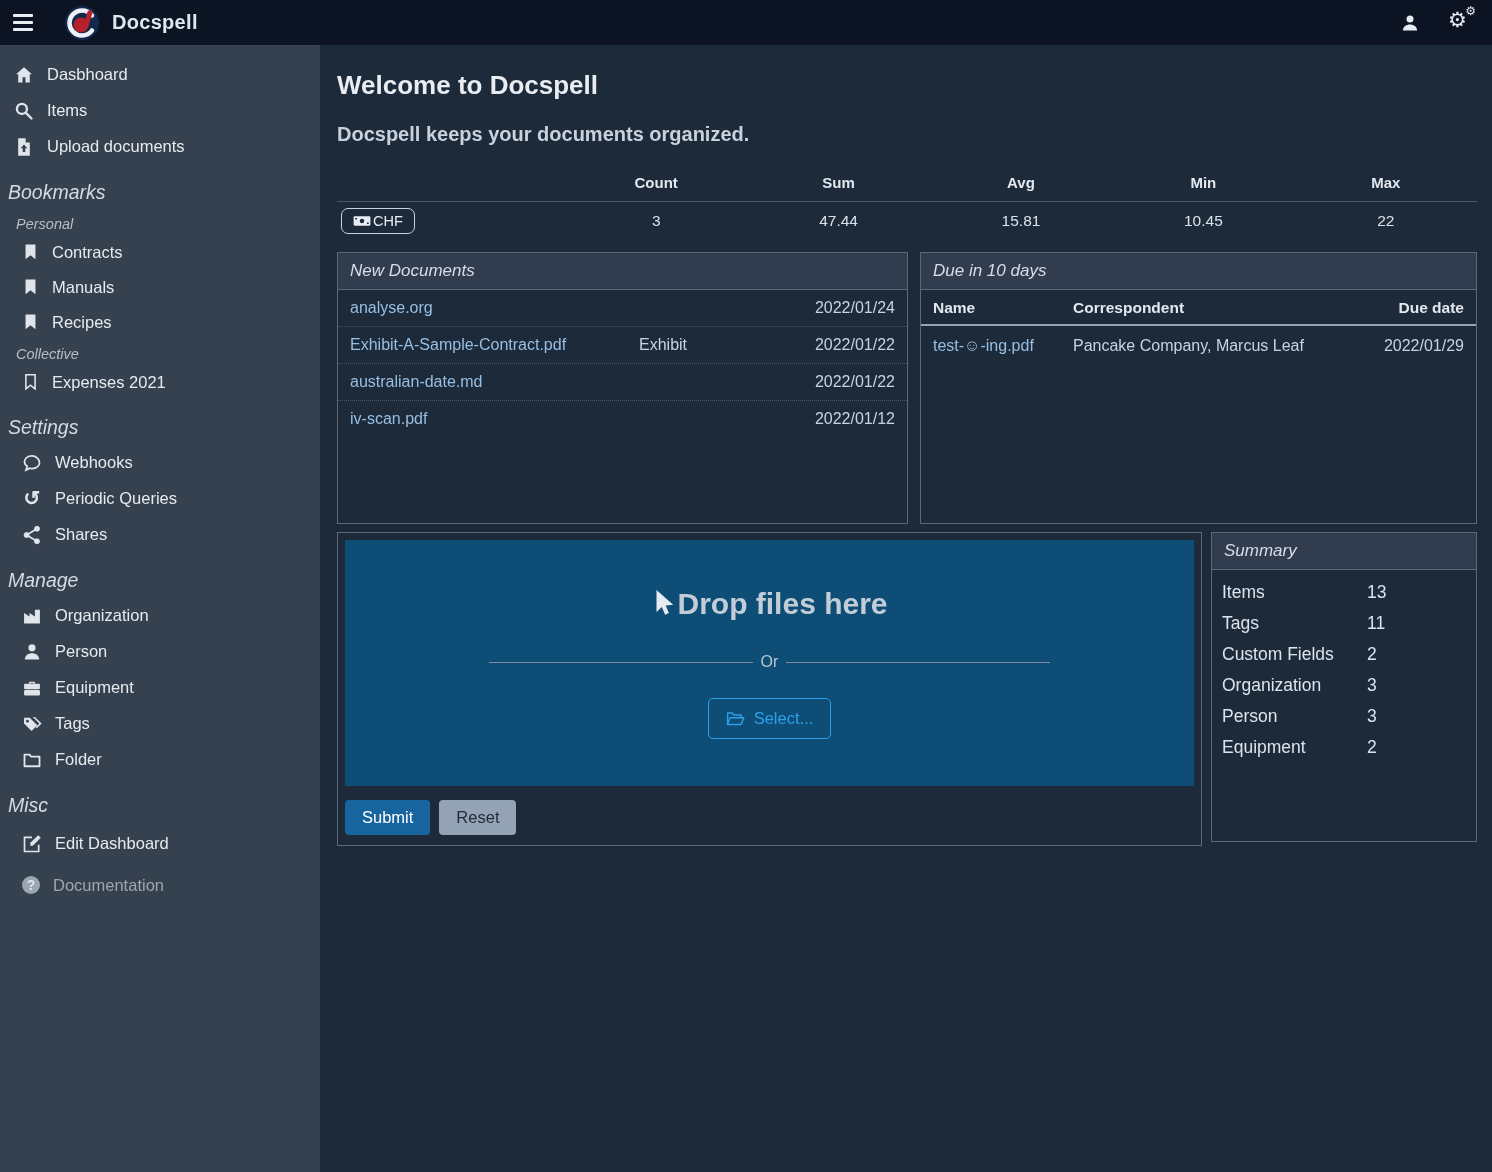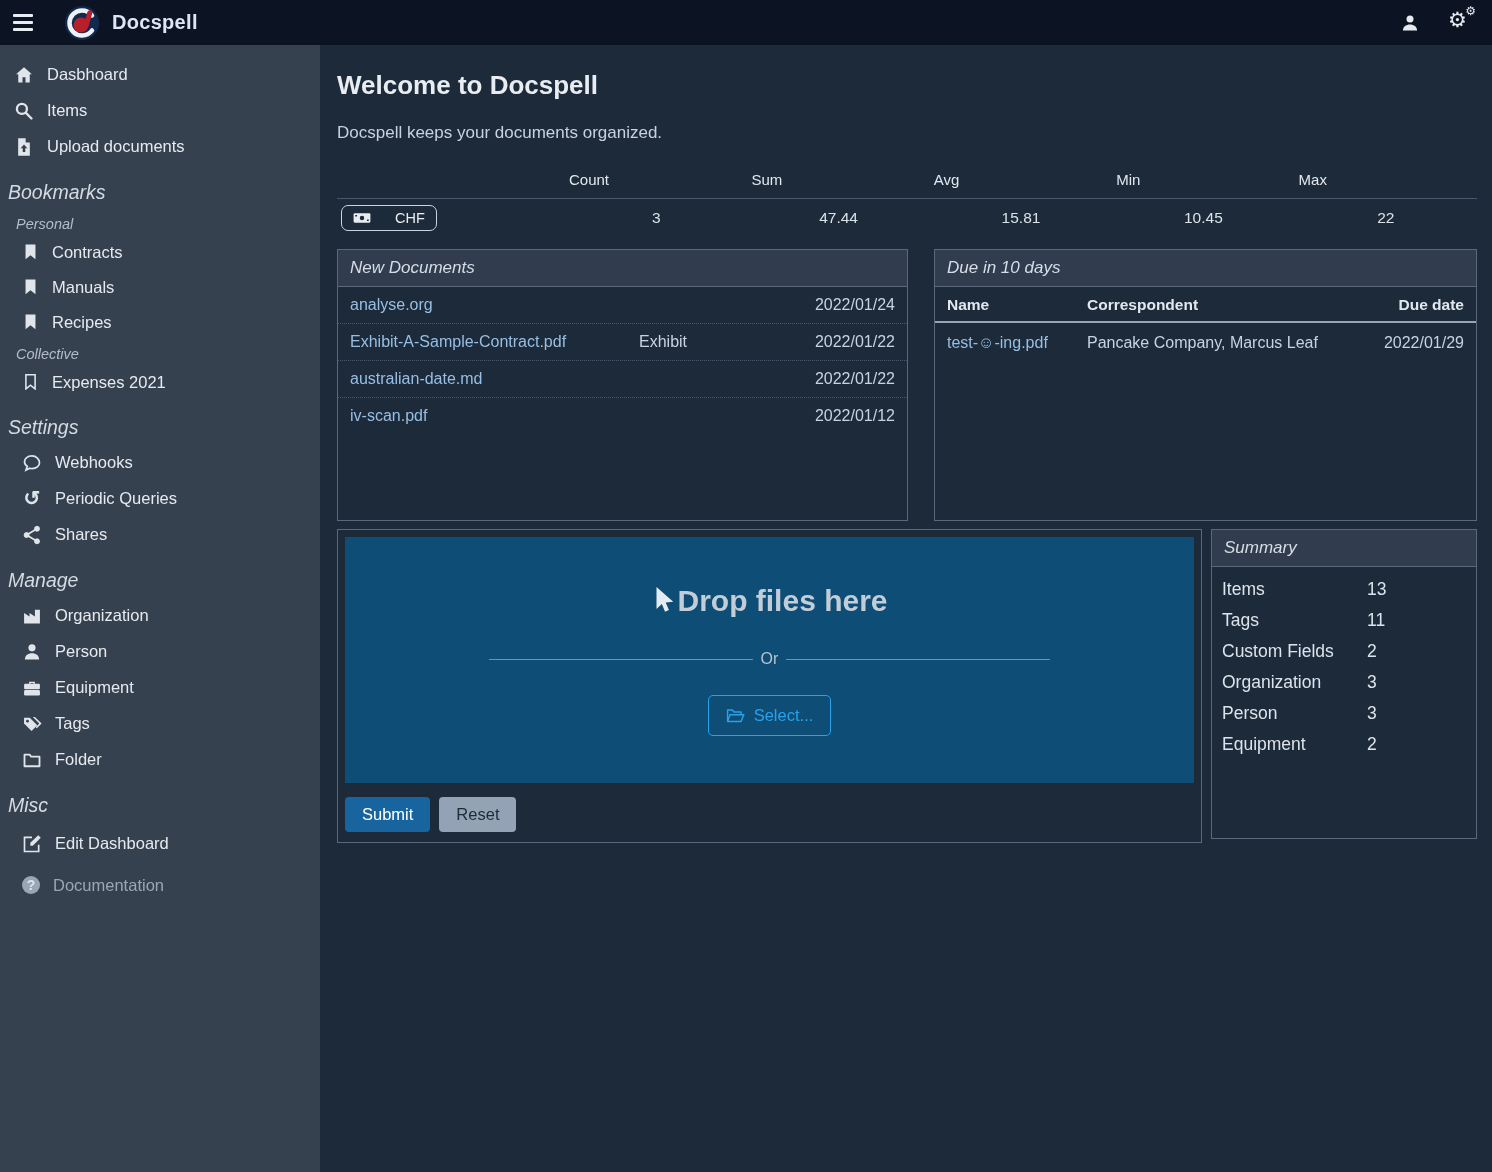--- a/index.html
+++ b/index.html
@@ -37,33 +37,33 @@
   .subgroup { font-style:italic; font-size:14.5px; color:#b4bdc8; padding:6px 16px 3px; }
   .icon { width:20px; height:20px; flex:none; display:inline-flex; align-items:center; justify-content:center; }
   .icon svg { width:100%; height:100%; display:block; }
   .icon.sm { width:17px; height:17px; }
   .i-history::before { content:"↺"; font-size:20px; font-weight:bold; line-height:1; transform:translateY(-1px); }
   .i-question { background:#9aa6b3; border-radius:50%; color:#36414f; font-weight:bold; font-size:14px; width:18px; height:18px; }
   .i-question::before { content:"?"; }
   
   .main { position:absolute; top:45px; left:320px; right:0; bottom:0; background:#1d2a3a; padding:25px 15px 0 17px; }
   h1 { font-size:26px; font-weight:bold; color:#e9edf2; }
-  .subtitle { margin-top:22px; font-size:17px; color:#c9d2dc; }
+  .subtitle { margin-top:22px; font-size:20px; color:#c9d2dc;font-weight:bold; }
   
   .stats { width:100%; border-collapse:collapse; margin-top:22px; table-layout:fixed; }
-  .stats th { font-size:15px; font-weight:normal; color:#e2e8ef; text-align:left; padding:6px 4px 10px; }
+  .stats th { font-size:15px; font-weight:bold; color:#e2e8ef; text-align:center; padding:6px 4px 10px; }
   .stats th:first-child { width:20%; }
   .stats td { border-top:1px solid #49566b; text-align:center; font-size:15.5px; color:#dbe2ea; padding:6px 4px; height:37px; }
   .stats td:first-child { text-align:left; }
-  .badge { display:inline-flex; align-items:center; gap:24px; border:1px solid #c9d2dd; border-radius:7px; padding:4px 11px; font-size:14.5px; color:#e9edf2; }
+  .badge { display:inline-flex; align-items:center; gap:2px; border:1px solid #c9d2dd; border-radius:7px; padding:4px 11px; font-size:14.5px; color:#e9edf2; }
   .badge .icon { width:18px; height:12px; }
   
   .panel { border:1px solid #5b6879; background:#1d2a3a; }
   .panel-header { background:#313d4f; border-bottom:1px solid #5b6879; padding:8px 12px; font-style:italic; font-size:17px; color:#d6dde6; }
-  .panels-row { display:flex; gap:26px; margin-top:12px; align-items:flex-start; }
+  .panels-row { display:flex; gap:12px; margin-top:12px; align-items:flex-start; }
   .p-newdocs { width:571px; height:272px; }
   .p-due { flex:1; height:272px; }
   .doc-row { display:flex; align-items:center; padding:9px 12px; border-bottom:1px dotted #4a586e; font-size:16px; }
   .doc-row:last-child { border-bottom:none; }
   .doc-name { flex:1; color:var(--link_blue,#97bfe3); cursor:pointer; padding-right:8px; }
   .doc-corr { width:162px; color:#c9d3df; }
   .doc-date { width:94px; text-align:right; color:#c9d3df; }
   .due-head { display:flex; padding:9px 12px 7px; border-bottom:2px solid #99a4b2; font-weight:bold; font-size:15.5px; color:#e2e8ef; }
   .due-row { display:flex; padding:11px 12px; font-size:16px; }
   .c-name { width:140px; }

